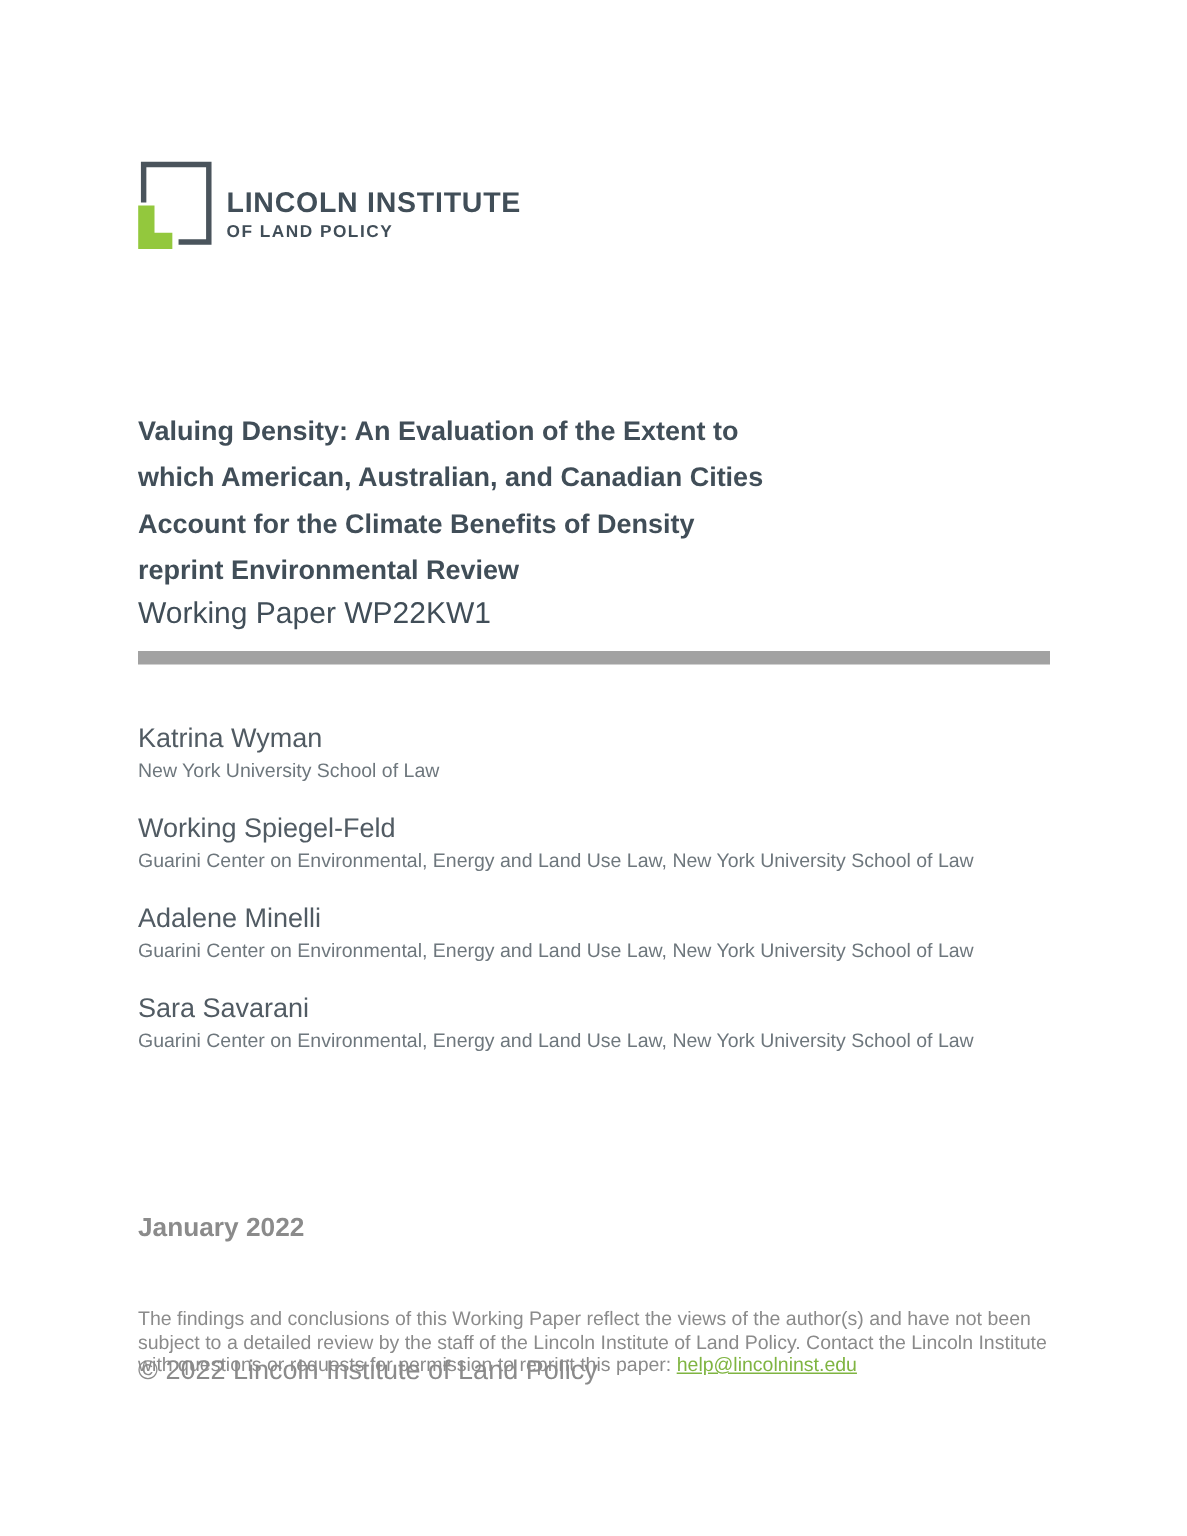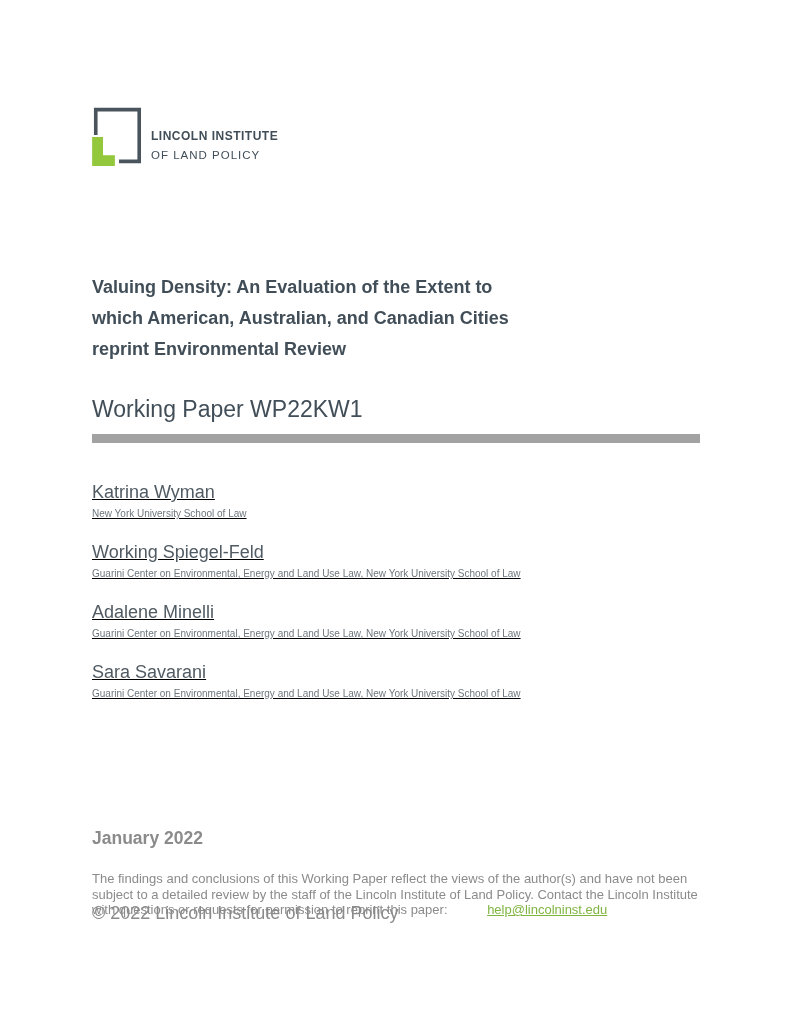--- a/index.html
+++ b/index.html
@@ -21,29 +21,29 @@
     position: absolute;
     left: 92px;
     top: 106px;
     display: flex;
     column-gap: 7px;
     align-items: flex-start;
   }
   .logo-mark svg { display: block; width: 52px; height: 60px; }
   .logo-text { padding-top: 21px; }
   .logo-name {
-    font-size: 12px;
+    font-size: 19px;
     font-weight: bold;
     letter-spacing: 0.5px;
     color: #414E58;
     line-height: 18px;
   }
   .logo-sub {
     font-size: 11.5px;
-    font-weight: normal;
+    font-weight: bold;
     letter-spacing: 1px;
     color: #414E58;
     line-height: 14px;
     margin-top: 3px;
   }
 
   
   .title {
     position: absolute;
     left: 92px;
@@ -52,80 +52,77 @@
     font-size: 18px;
     font-weight: bold;
     line-height: 31px;
     white-space: nowrap;
   }
   .subtitle {
     position: absolute;
     left: 92px;
     top: 397px;
     color: #414E58;
-    font-size: 23px;
+    font-size: 20px;
     line-height: 24px;
   }
 
   
   .divider {
     position: absolute;
     left: 92px;
     top: 434px;
     width: 608px;
     height: 9px;
     background: #A2A2A2;
   }
 
   
   .authors {
     position: absolute;
     left: 92px;
     top: 481px;
     width: 616px;
-    text-decoration: underline;
   }
   .author { margin-bottom: 19px; }
   .author-name {
     font-size: 18px;
     line-height: 22px;
     color: #515B63;
   }
   .author-affiliation {
-    font-size: 10px;
+    font-size: 13px;
     line-height: 16px;
     margin-top: 3px;
     color: #6E777D;
   }
 
   
   .pub-date {
     position: absolute;
     left: 92px;
     top: 808px;
     font-size: 17.5px;
     font-weight: bold;
     color: #8B8B8B;
     line-height: 21px;
-    margin-top: 20px;
   }
   .disclaimer {
     position: absolute;
     left: 92px;
     top: 858px;
     width: 616px;
     font-size: 13px;
     line-height: 15.5px;
     color: #8B8B8B;
   }
   .email-link {
     color: #7FB441;
     text-decoration: underline;
     cursor: pointer;
-    margin-left: 36px;
   }
   .copyright {
     position: absolute;
     left: 92px;
     top: 905px;
     font-size: 18px;
     color: #8B8B8B;
     line-height: 17px;
   }
 </style>
@@ -143,20 +140,21 @@
     </div>
     <div class="logo-text">
       <div class="logo-name">LINCOLN INSTITUTE</div>
       <div class="logo-sub">OF LAND POLICY</div>
     </div>
   </div>
 
   <div class="title">
     <div>Valuing Density: An Evaluation of the Extent to</div>
     <div>which American, Australian, and Canadian Cities</div>
+    <div>Account for the Climate Benefits of Density</div>
     <div>reprint Environmental Review</div>
   </div>
 
   <div class="subtitle">Working Paper WP22KW1</div>
 
   <div class="divider"></div>
 
   <div class="authors">
     <div class="author">
       <div class="author-name">Katrina Wyman</div>

